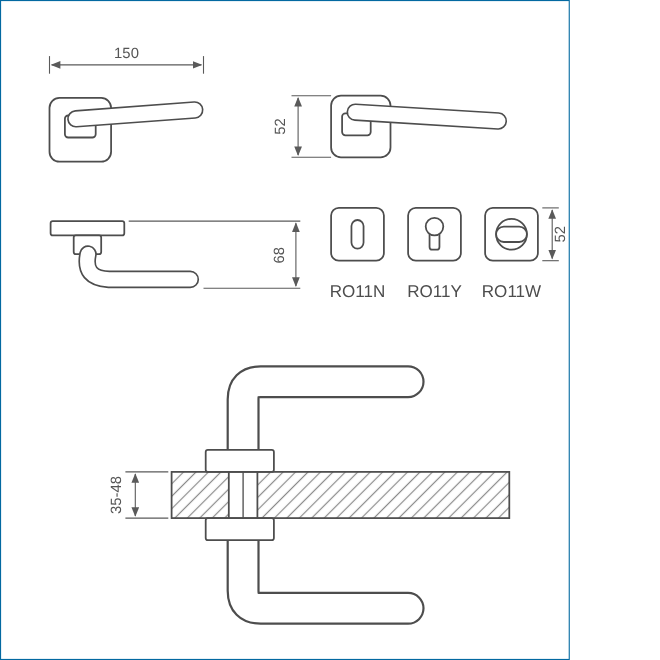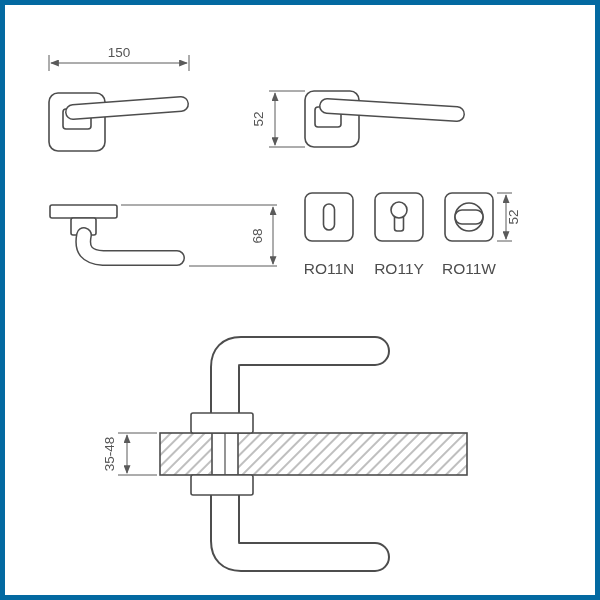--- a/index.html
+++ b/index.html
@@ -1,19 +1,19 @@
 <!DOCTYPE html>
 <html><head>
 <meta charset="utf-8">
 <style>
   html, body { margin: 0; padding: 0; background: #ffffff; }
   #stage {
-    width: 600px; height: 600px; position: relative;
+    width: 518px; height: 600px; position: relative;
     background: #ffffff; box-sizing: border-box;
-    border: 5px solid #0369a1;
+    border: 1px solid #0369a1;
     font-family: "Liberation Sans", sans-serif;
   }
   svg { display: block; }
   .draw { fill: #ffffff; stroke: #4d4d4d; stroke-width: 1.6; }
   .tube-o { fill: none; stroke: #4d4d4d; stroke-linecap: round; stroke-linejoin: round; }
   .tube-i { fill: none; stroke: #ffffff; stroke-linecap: round; stroke-linejoin: round; }
   .dim line { stroke: #5a5a5a; stroke-width: 1; fill: none; }
   .dim text { fill: #555555; font-family: "Liberation Sans", sans-serif; font-size: 13.5px; text-anchor: middle; }
   .lbl { fill: #4d4d4d; font-family: "Liberation Sans", sans-serif; font-size: 15.5px; text-anchor: middle; }
 </style>

